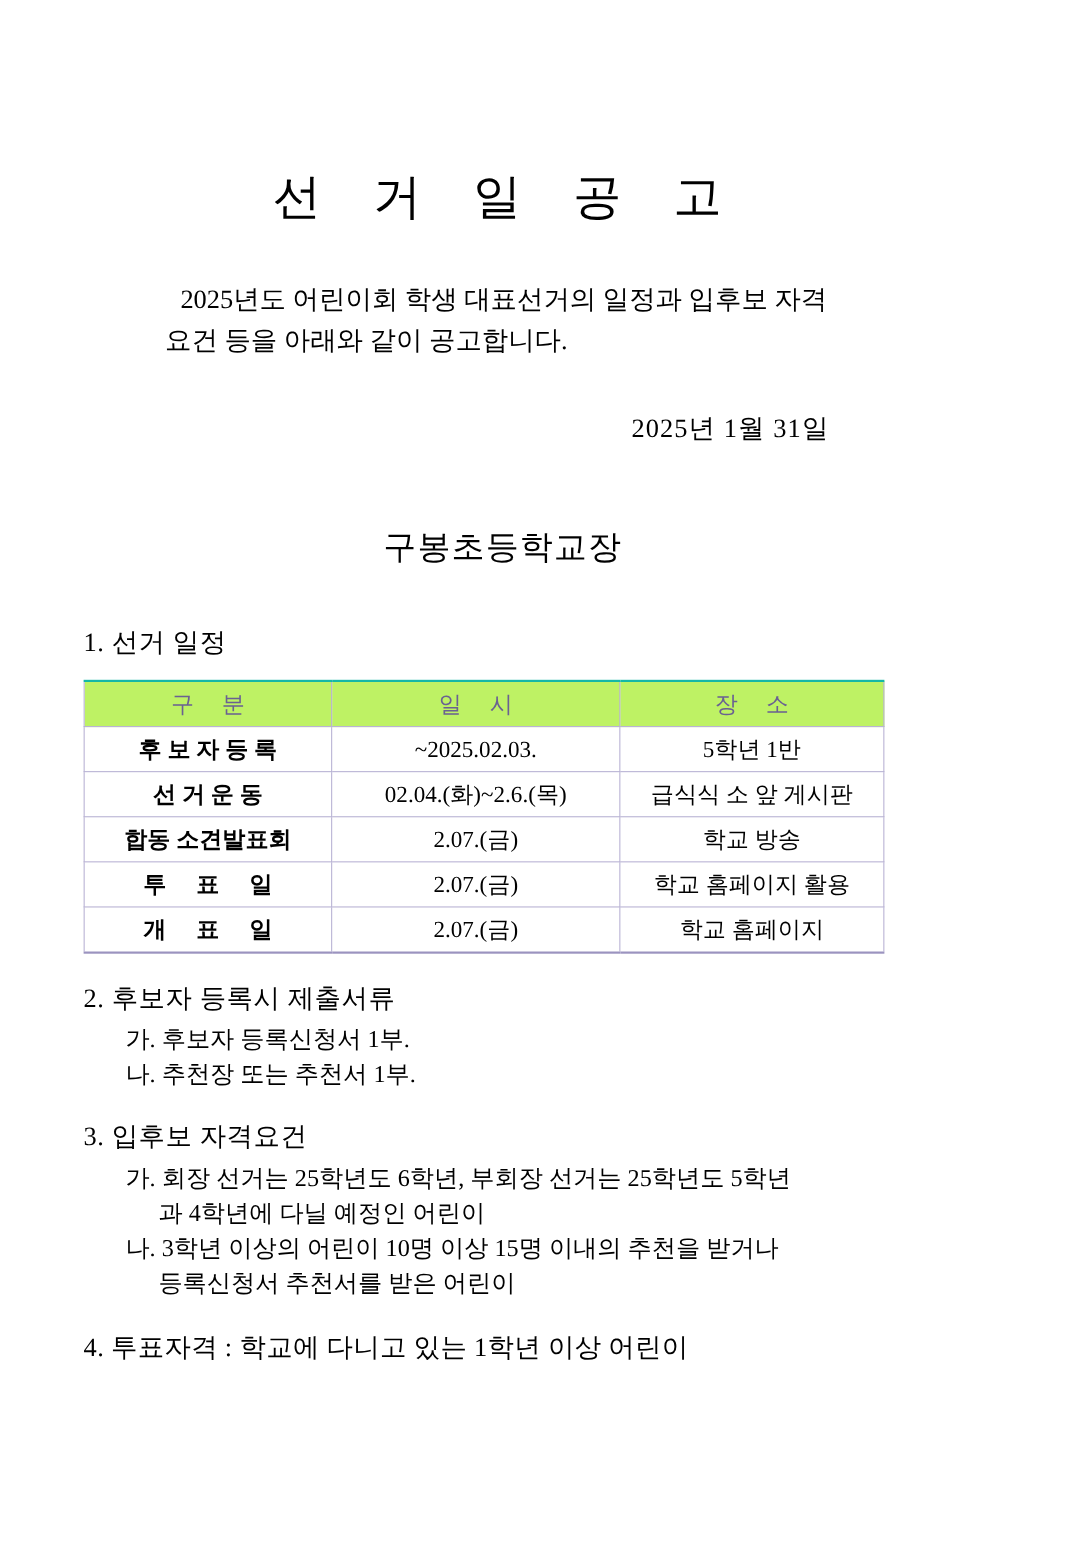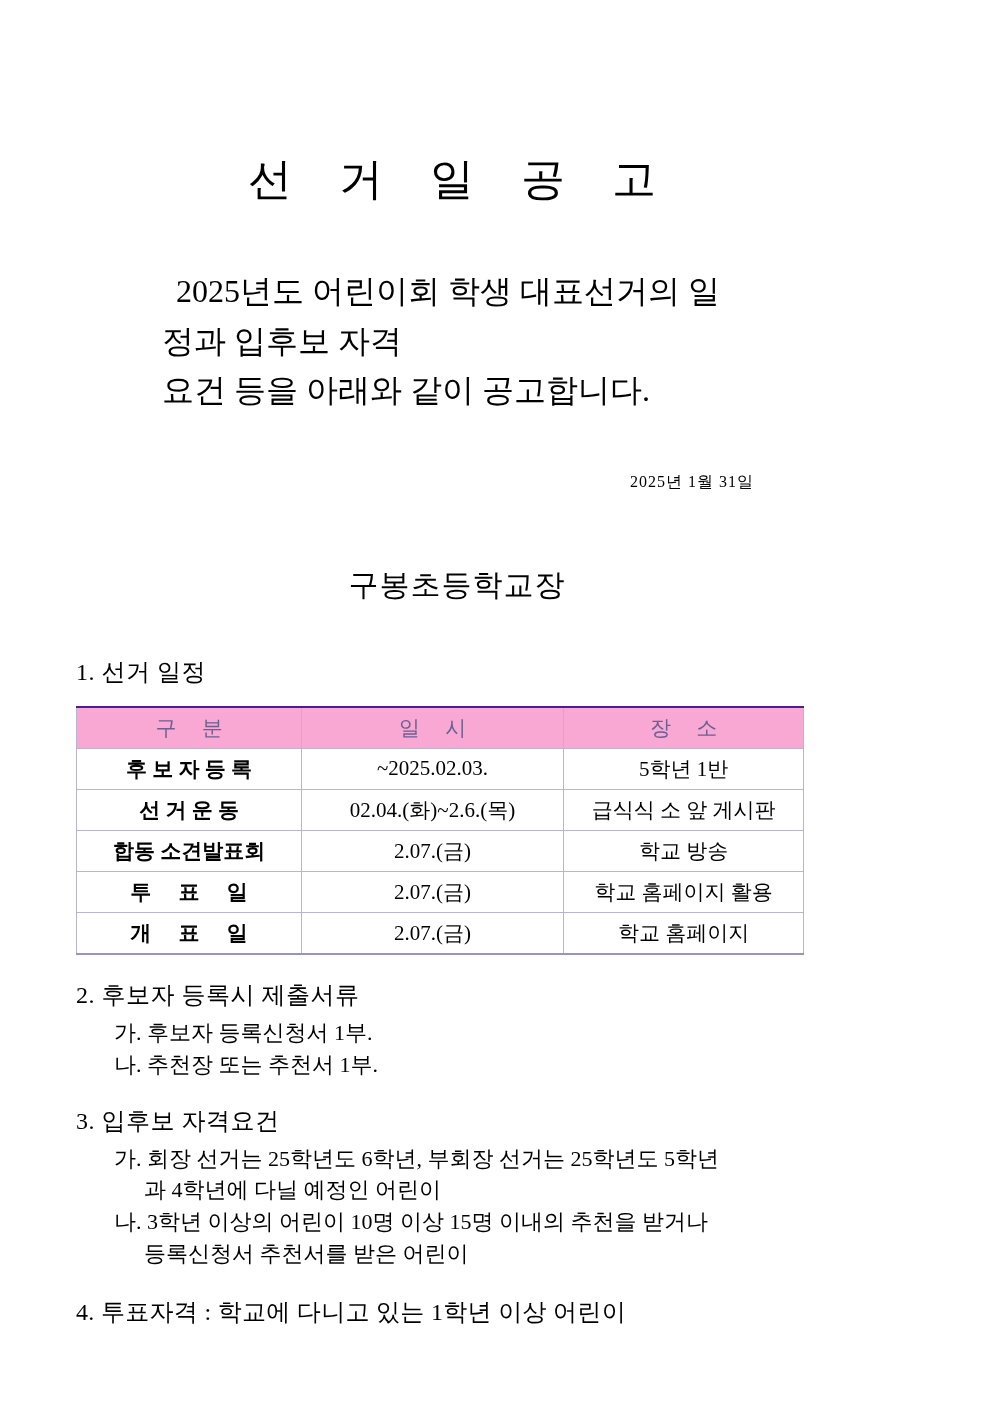--- a/index.html
+++ b/index.html
@@ -26,31 +26,31 @@
   .doc-title {
     text-align: center;
     font-size: 44px;
     letter-spacing: 18px;
     font-weight: normal;
     margin: 0;
     padding-top: 150px;
     padding-left: 18px;
   }
   .intro {
-    margin: 12px;
+    margin: 0;
     padding: 0 150px 0 150px;
-    font-size: 32px;
+    font-size: 24px;
     line-height: 1.55;
     padding-top: 46px;
   }
   .intro .ln1 { display: block; text-indent: 14px; }
   .intro .ln2 { display: block; }
   .date-line {
     text-align: right;
-    font-size: 16px;
+    font-size: 24px;
     padding-right: 150px;
     padding-top: 44px;
     letter-spacing: 1px;
   }
   .school {
     text-align: center;
     font-size: 30px;
     padding-top: 72px;
     padding-left: 10px;
     letter-spacing: 1px;
@@ -75,25 +75,25 @@
   }
   table.schedule th, table.schedule td {
     border: 1px solid #b9b3d4;
     text-align: center;
     font-size: 21px;
     height: 36px;
     padding: 2px 4px;
     font-weight: normal;
   }
   table.schedule thead th {
-    background: #f9a8d4;
+    background: #bef264;
     color: #6a6192;
     letter-spacing: 10px;
     text-indent: 10px;
-    border-top: 2px solid #4c1d95;
+    border-top: 2px solid #14b8a6;
     border-bottom: 1px solid #b9b3d4;
   }
   table.schedule tbody tr:last-child td {
     border-bottom: 2px solid #9b93bf;
   }
   table.schedule td.c0 {
     letter-spacing: 0px;
     font-weight: bold;
   }
   table.schedule td.c0.sp {

